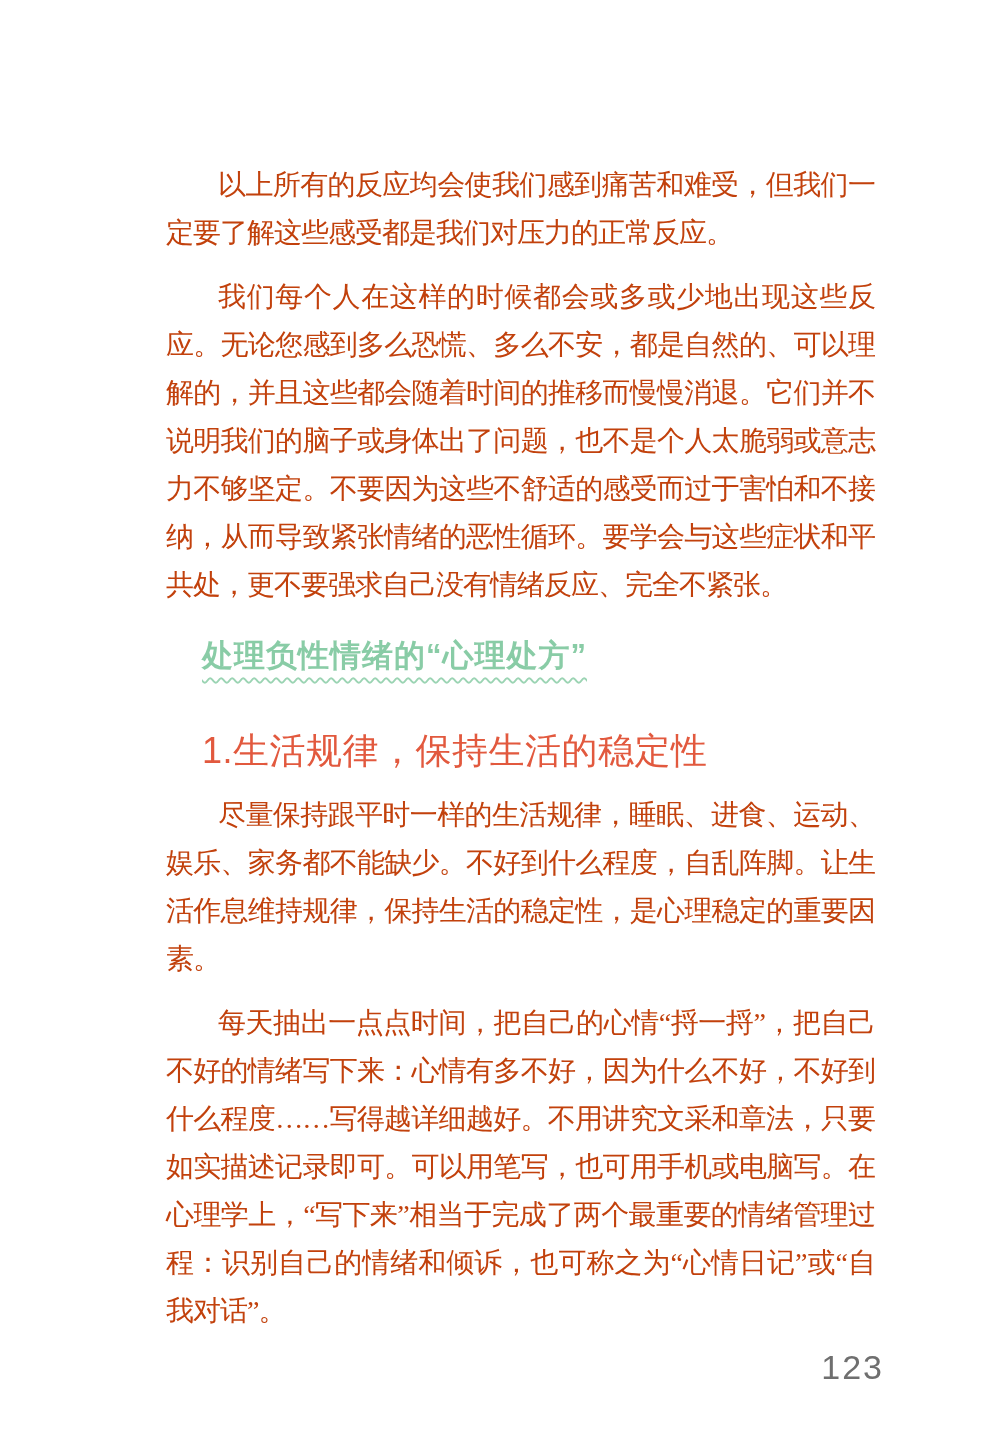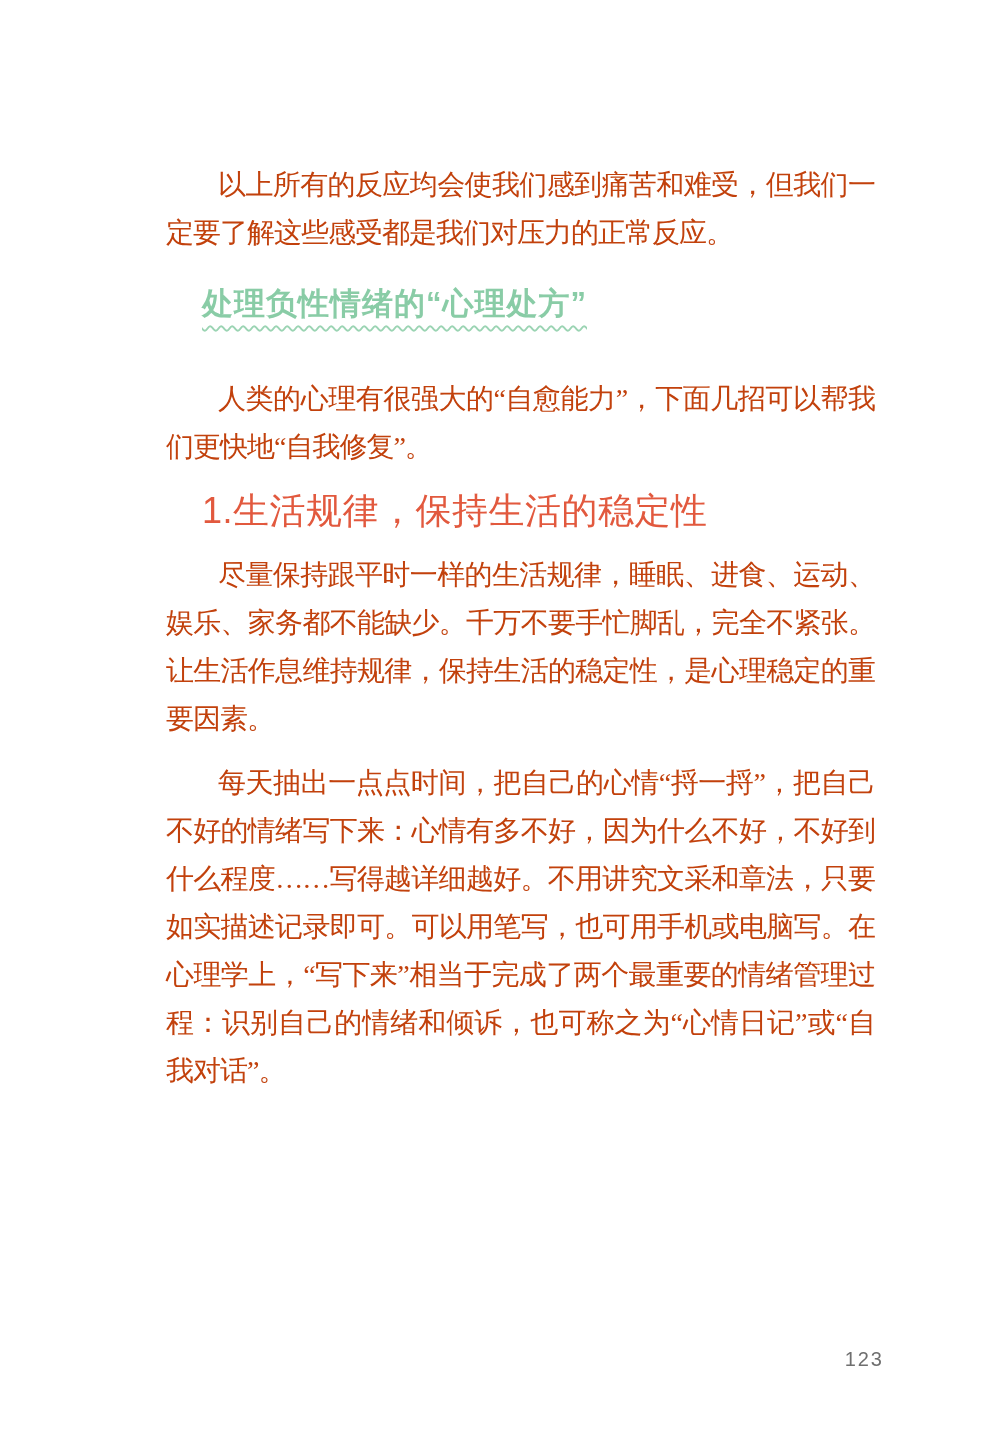--- a/index.html
+++ b/index.html
@@ -52,35 +52,35 @@
     font-size: 36px;
     line-height: 48px;
     letter-spacing: 0.5px;
     color: #e2593e;
   }
   .page-number {
     position: absolute;
     top: 1348px;
     right: 116px;
     font-family: "Liberation Sans", sans-serif;
-    font-size: 20px;
+    font-size: 34px;
     letter-spacing: 2px;
     color: #6f6f6f;
     margin-left: 12px;
   }
 </style>
 </head>
 <body>
 
 <div class="text-column">
   <p class="body-para">以上所有的反应均会使我们感到痛苦和难受，但我们一定要了解这些感受都是我们对压力的正常反应。</p>
+  <p class="body-para">我们每个人在这样的时候都会或多或少地出现这些反应。无论您感到多么恐慌、多么不安，都是自然的、可以理解的，并且这些都会随着时间的推移而慢慢消退。它们并不说明我们的脑子或身体出了问题，也不是个人太脆弱或意志力不够坚定。不要因为这些不舒适的感受而过于害怕和不接纳，从而导致紧张情绪的恶性循环。要学会与这些症状和平共处，更不要强求自己没有情绪反应、完全不紧张。</p>
 
   <h2 class="section-heading">处理负性情绪的“心理处方”</h2>
 
-  <p class="body-para">人类的心理有很强大的“自愈能力”，下面几招可以帮我们更快地“自我修复”。</p>
 
   <h3 class="sub-heading">1.生活规律，保持生活的稳定性</h3>
-  <p class="body-para">尽量保持跟平时一样的生活规律，睡眠、进食、运动、娱乐、家务都不能缺少。千万不要手忙脚乱，完全不紧张。让生活作息维持规律，保持生活的稳定性，是心理稳定的重要因素。</p>
+  <p class="body-para">尽量保持跟平时一样的生活规律，睡眠、进食、运动、娱乐、家务都不能缺少。不好到什么程度，自乱阵脚。让生活作息维持规律，保持生活的稳定性，是心理稳定的重要因素。</p>
 
   <p class="body-para">每天抽出一点点时间，把自己的心情“捋一捋”，把自己不好的情绪写下来：心情有多不好，因为什么不好，不好到什么程度……写得越详细越好。不用讲究文采和章法，只要如实描述记录即可。可以用笔写，也可用手机或电脑写。在心理学上，“写下来”相当于完成了两个最重要的情绪管理过程：识别自己的情绪和倾诉，也可称之为“心情日记”或“自我对话”。</p>
 </div>
 
 <div class="page-number">123</div>
 
 </body></html>

